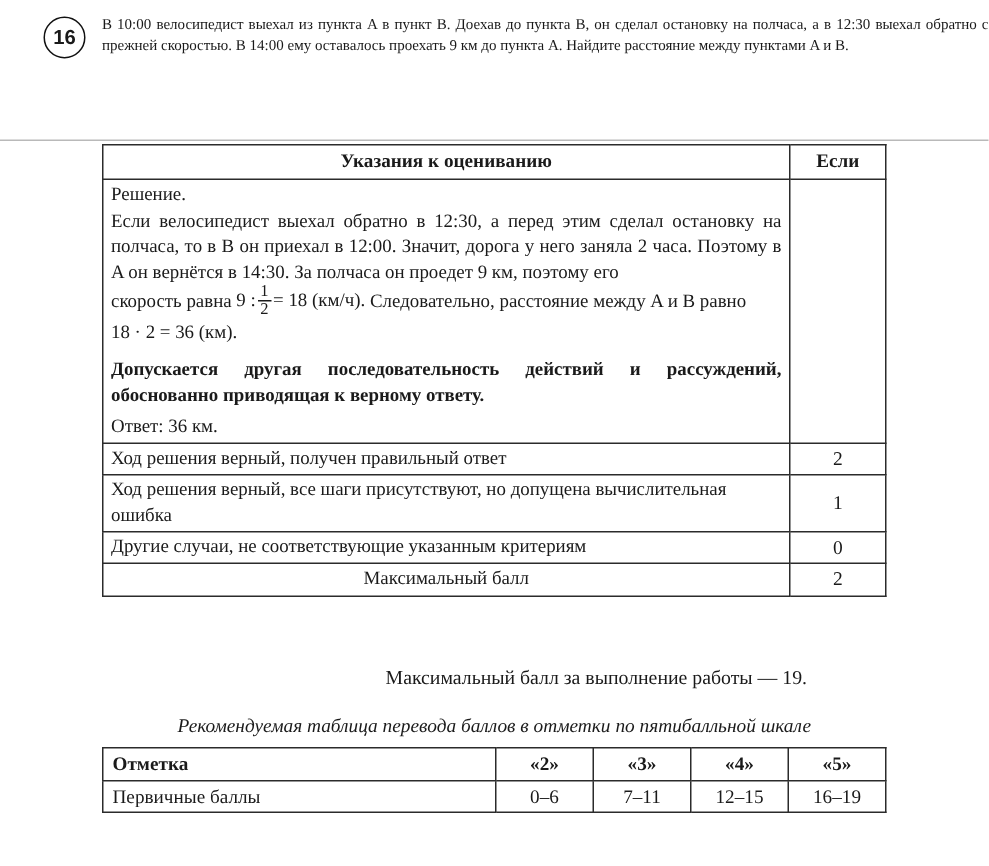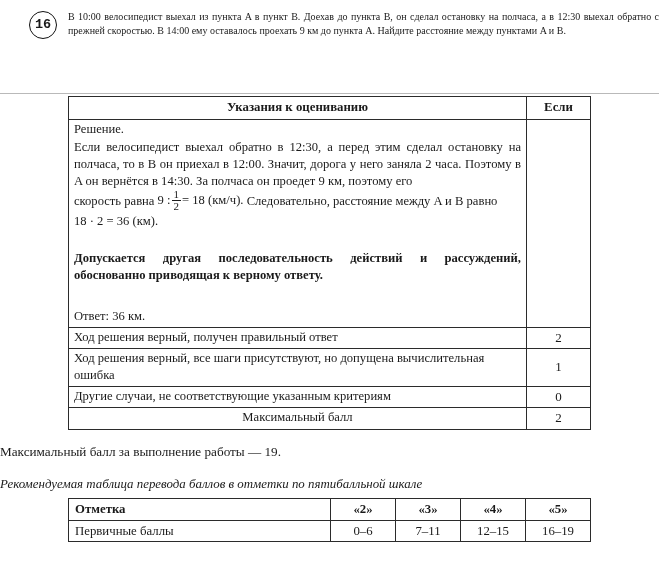--- a/index.html
+++ b/index.html
@@ -34,21 +34,21 @@
     top: 11px;
     width: 26px;
     height: 26px;
     border: 1.3px solid #111;
     border-radius: 50%;
     display: flex;
     align-items: center;
     justify-content: center;
     font-size: 13.5px;
     font-weight: bold;
-    font-family: Liberation Mono, monospace;
+    font-family: Liberation Sans, sans-serif;
     line-height: 1;
     text-align: center;
   }
   .problem-text {
     margin-left: 68px;
     margin-right: 0;
     font-size: 10px;
     line-height: 1.42;
     text-align: justify;
   }
@@ -98,24 +98,24 @@
     text-align: center;
     vertical-align: middle;
     font-size: 13px;
   }
 
   .solution-cell { padding-bottom: 6px; }
   .sol-head { margin-bottom: 1px; }
   .sol-para { text-align: justify; }
   .bold-note {
     font-weight: bold;
-    margin-top: 20px;
+    margin-top: 8px;
     text-align: justify;
   }
-  .answer-line { margin-top: 24px; }
+  .answer-line { margin-top: 4px; }
 
   
   .frac {
     display: inline-flex;
     flex-direction: column;
     vertical-align: middle;
     text-align: center;
     font-size: 11px;
     line-height: 1.02;
     margin: 0 1px;
@@ -139,29 +139,29 @@
     width: 659px;
     text-align: center;
     font-weight: bold;
     font-size: 13.4px;
   }
   .max-work-score {
     position: absolute;
     left: 0;
     top: 444px;
     width: 538px;
-    text-align: left;
+    text-align: right;
     font-size: 13.2px;
   }
   .recommend-caption {
     position: absolute;
     left: 0;
     top: 477px;
     width: 659px;
-    text-align: left;
+    text-align: center;
     font-style: italic;
     font-size: 12.9px;
   }
 
   .scale-table {
     position: absolute;
     left: 68px;
     top: 498px;
     width: 522px;
     border-collapse: collapse;

